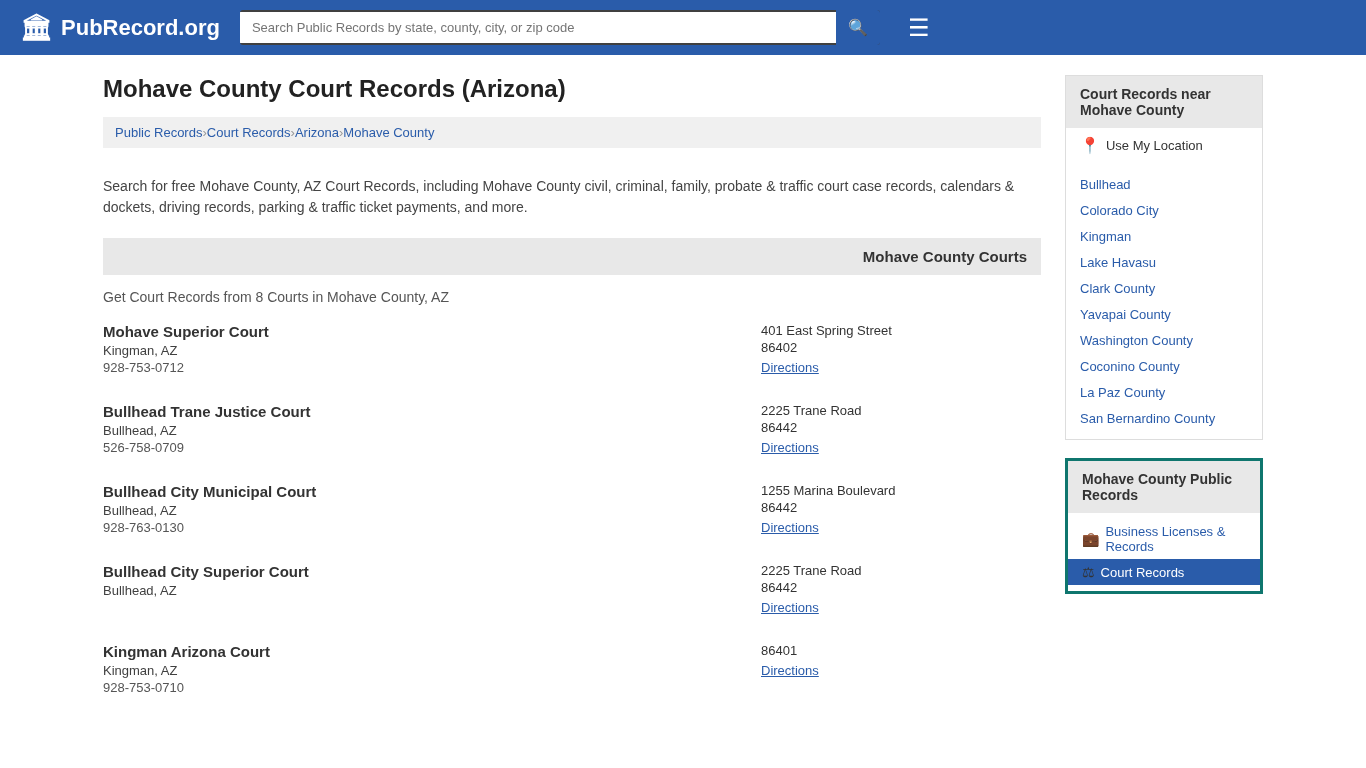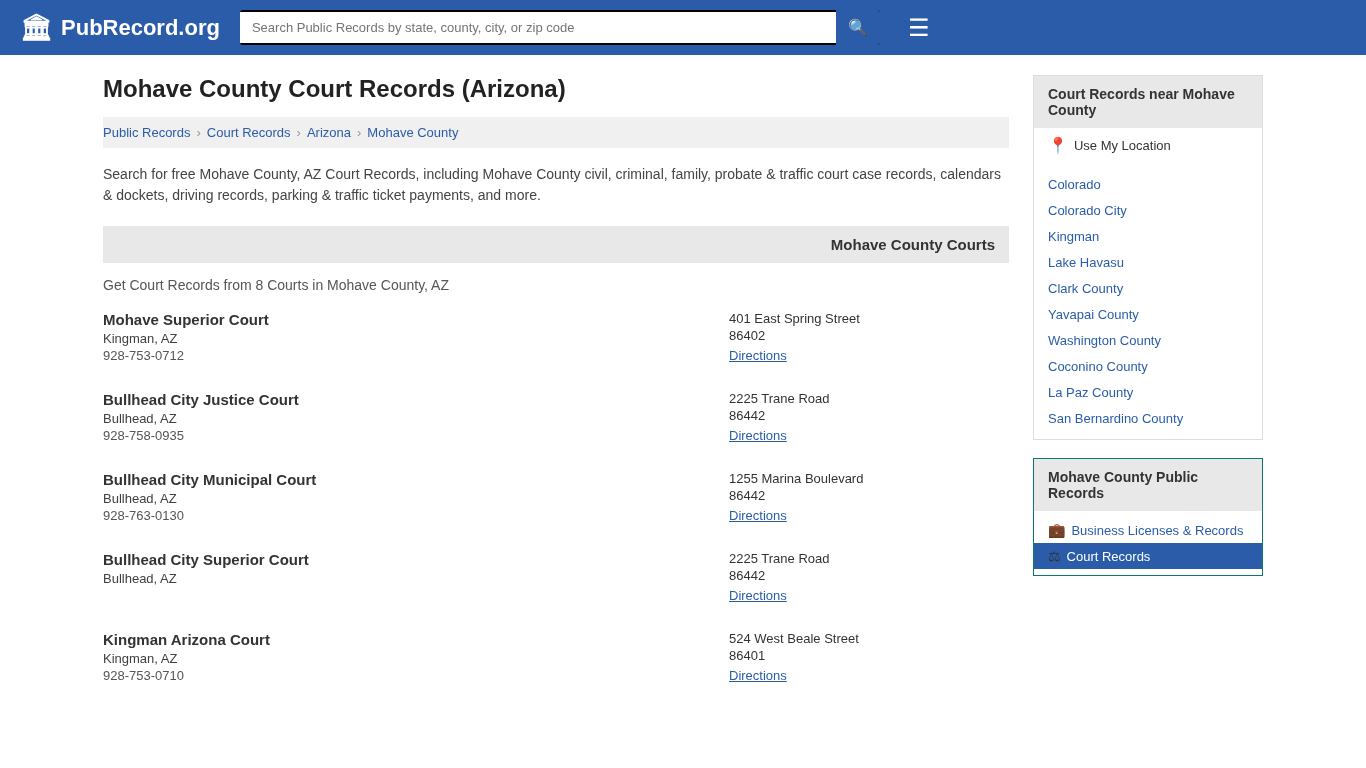--- a/index.html
+++ b/index.html
@@ -23,21 +23,21 @@
       text-decoration: none;
       white-space: nowrap;
     }
     .logo-icon {
       font-size: 26px;
     }
     .search-bar {
       flex: 1;
       display: flex;
       align-items: center;
-      background: #000000;
+      background: #404040;
       border-radius: 3px;
       overflow: hidden;
       max-width: 640px;
     }
     .search-bar input {
       flex: 1;
       border: none;
       padding: 8px 12px;
       font-size: 13px;
       outline: none;
@@ -72,27 +72,26 @@
       flex: 1;
     }
     .page-title {
       font-size: 24px;
       font-weight: bold;
       color: #222;
       margin-bottom: 14px;
     }
     .breadcrumb {
       background: #f0f0f0;
-      padding: 8px 0;
+      padding: 8px 12px;
       font-size: 13px;
       color: #555;
-      margin-bottom: 16px;
-      display: flex;
-      align-items: center;
-      gap: 6px;
+      margin-bottom: 28px;
+      display: flex;
+      align-items: center;
       flex-wrap: wrap;
     }
     .breadcrumb a {
       color: #2a5caa;
       text-decoration: none;
     }
     .breadcrumb-sep { color: #999; }
 
     .description {
       font-size: 14px;
@@ -136,21 +135,21 @@
     .court-zip { font-size: 13px; color: #333; margin-bottom: 4px; }
     .directions-link {
       color: #2a5caa;
       text-decoration: underline;
       font-size: 13px;
       cursor: pointer;
     }
 
     
     .sidebar {
-      width: 230px;
+      width: 198px;
       flex-shrink: 0;
     }
     .sidebar-section-header {
       background: #e8e8e8;
       padding: 10px 14px;
       font-weight: bold;
       font-size: 14px;
       margin-bottom: 0;
     }
     .sidebar-section {
@@ -183,21 +182,21 @@
       color: #333;
       font-size: 13px;
       cursor: pointer;
     }
     .location-dot {
       color: #333;
       font-size: 16px;
     }
 
     .sidebar-public-section {
-      border: 1px solid #0f766e;
+      border: 3px solid #0f766e;
     }
     .sidebar-public-section .sidebar-section-header {
       background: #e8e8e8;
     }
     .sidebar-public-list {
       list-style: none;
       padding: 6px 0;
     }
     .sidebar-public-list li {
       padding: 5px 14px;
@@ -265,23 +264,23 @@
         <div class="court-phone">928-753-0712</div>
       </div>
       <div class="court-right">
         <div class="court-address">401 East Spring Street</div>
         <div class="court-zip">86402</div>
         <a class="directions-link" href="#">Directions</a>
       </div>
     </div>
         <div class="court-entry">
       <div class="court-left">
-        <div class="court-name">Bullhead City Justice Court</div>
+        <div class="court-name">Bullhead Trane Justice Court</div>
         <div class="court-city">Bullhead, AZ</div>
-        <div class="court-phone">928-758-0935</div>
+        <div class="court-phone">526-758-0709</div>
       </div>
       <div class="court-right">
         <div class="court-address">2225 Trane Road</div>
         <div class="court-zip">86442</div>
         <a class="directions-link" href="#">Directions</a>
       </div>
     </div>
         <div class="court-entry">
       <div class="court-left">
         <div class="court-name">Bullhead City Municipal Court</div>
@@ -305,39 +304,38 @@
         <a class="directions-link" href="#">Directions</a>
       </div>
     </div>
         <div class="court-entry">
       <div class="court-left">
         <div class="court-name">Kingman Arizona Court</div>
         <div class="court-city">Kingman, AZ</div>
         <div class="court-phone">928-753-0710</div>
       </div>
       <div class="court-right">
-        <div class="court-address">524 West Beale Street</div>
         <div class="court-zip">86401</div>
         <a class="directions-link" href="#">Directions</a>
       </div>
     </div>
       </div>
 
   </div>
 
   <aside class="sidebar">
 
     <div class="sidebar-section">
       <div class="sidebar-section-header">Court Records near Mohave County</div>
       <div class="use-location">
         <span class="location-dot">📍</span>
         <span>Use My Location</span>
       </div>
       <ul class="sidebar-list" id="nearby-links">
-          <li><a href="#">Colorado</a></li>
+          <li><a href="#">Bullhead</a></li>
           <li><a href="#">Colorado City</a></li>
           <li><a href="#">Kingman</a></li>
           <li><a href="#">Lake Havasu</a></li>
           <li><a href="#">Clark County</a></li>
           <li><a href="#">Yavapai County</a></li>
           <li><a href="#">Washington County</a></li>
           <li><a href="#">Coconino County</a></li>
           <li><a href="#">La Paz County</a></li>
           <li><a href="#">San Bernardino County</a></li>
         </ul>

